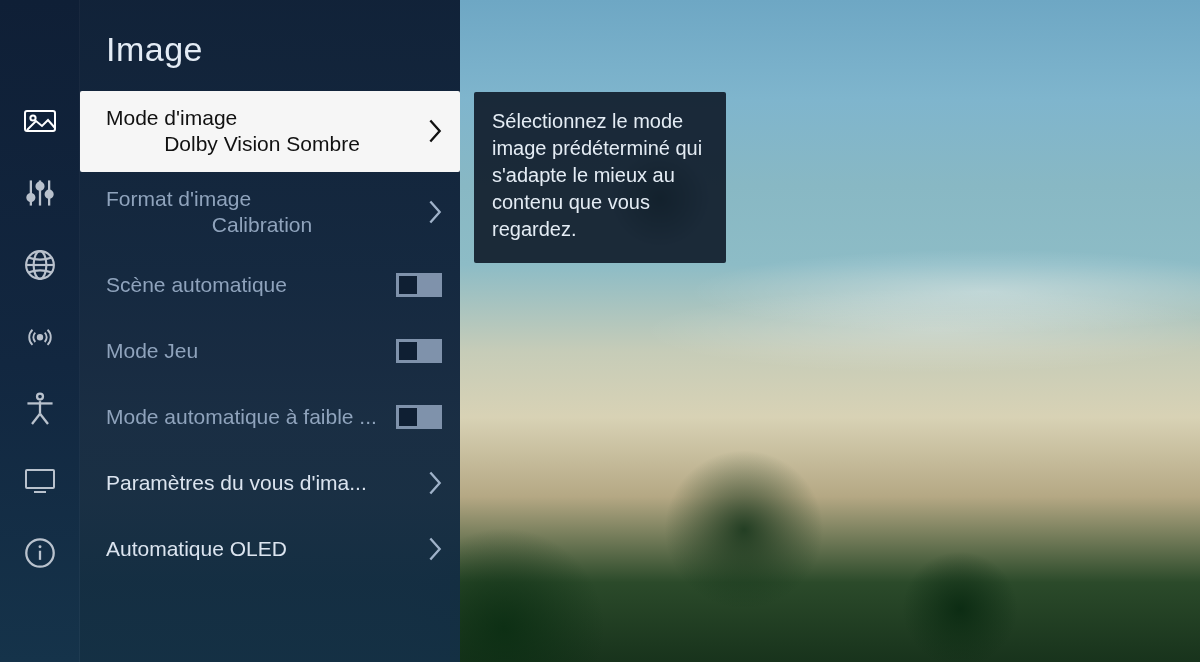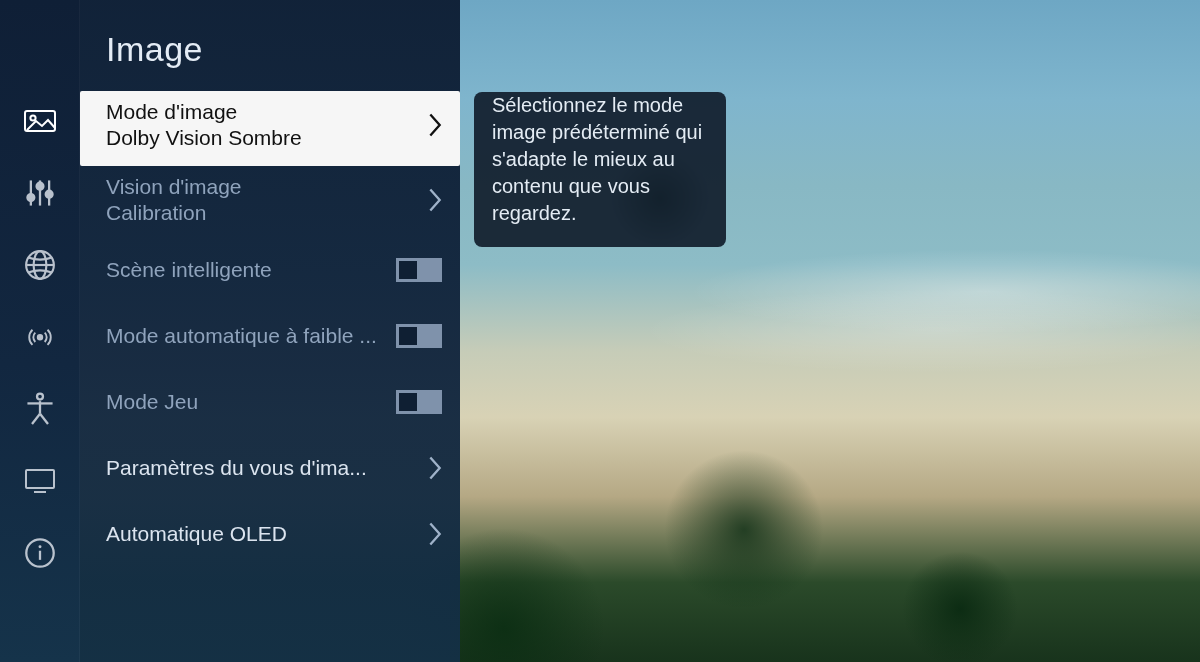--- a/index.html
+++ b/index.html
@@ -38,49 +38,49 @@
     position:absolute; left:80px; top:0; width:380px; height:100%;
     background: linear-gradient(180deg, rgba(14,30,52,0.97) 0%, rgba(17,37,61,0.96) 55%, rgba(20,48,70,0.95) 100%);
     color:#cdd6e1;
   }
   .panel h1 {
     font-size:34px; font-weight:400; color:#e4ecf5; padding:30px 0 22px 26px;
     letter-spacing:0.5px;
   }
   .item {
     display:flex; align-items:center; justify-content:space-between;
-    padding: 8px 18px 14px 26px; min-height:66px;
+    padding: 14px 18px 14px 26px; min-height:66px;
     font-size:21px; font-weight:400; line-height:1.25;
     color:#8fa3bc; cursor:pointer;
   }
   .item.bright { color:#dbe4ef; }
   .item .label-wrap { flex:1 1 auto; min-width:0; overflow:hidden; white-space:nowrap; text-overflow:ellipsis; }
   .item .label-wrap.two { white-space:normal; }
-  .item .sub { display:block; }
+  .item .sub { display:block;text-align:center; }
   .item.selected {
     background:#f6f6f6; color:#111; border-radius:2px;
   }
   .item.selected .sub { color:#111; }
   .chevron { width:14px; height:28px; flex:0 0 auto; margin-left:10px; }
   .chevron svg { width:100%; height:100%; }
   .item.selected .chevron { color:#111; }
   .item:not(.selected) .chevron { color:#9fb2c9; }
 
   .toggle {
     width:46px; height:24px; background:#7f92ab; position:relative; flex:0 0 auto; margin-left:10px;
   }
   .toggle .knob { position:absolute; top:3px; width:18px; height:18px; background:#0f1f33; }
   .toggle.off .knob { left:3px; }
 
   
   .tooltip {
     position:absolute; left:474px; top:92px; width:252px;
     background: rgba(11,22,36,0.88); color:#e4ecf4;
-    font-size:20px; line-height:1.35; padding:0 18px 20px 18px;
-    border-radius:8px;
+    font-size:20px; line-height:1.35; padding:16px 18px 20px 18px;
+    border-radius:2px;
   }
 </style>
 </head>
 <body>
 
 <div class="screen">
   <div class="bg-foliage"></div>
 
   <div class="rail">
     <div class="sep"></div>
@@ -154,51 +154,51 @@
       </div>
       <span class="chevron">
         <svg viewBox="0 0 12 24" fill="none" stroke="currentColor" stroke-width="2">
             <path d="M2 3 L10 12 L2 21"></path>
           </svg>
       </span>
     </div>
 
     <div class="item">
       <div class="label-wrap two">
-        <span>Vision d'image</span>
+        <span>Format d'image</span>
         <span class="sub">Calibration</span>
       </div>
       <span class="chevron">
         <svg viewBox="0 0 12 24" fill="none" stroke="currentColor" stroke-width="2">
             <path d="M2 3 L10 12 L2 21"></path>
           </svg>
       </span>
     </div>
 
     <div class="item">
-      <div class="label-wrap">Scène intelligente</div>
+      <div class="label-wrap">Scène automatique</div>
+      <div class="toggle off">
+          <div class="knob"></div>
+        </div>
+    </div>
+
+    <div class="item">
+      <div class="label-wrap">Mode Jeu</div>
       <div class="toggle off">
           <div class="knob"></div>
         </div>
     </div>
 
     <div class="item">
       <div class="label-wrap">Mode automatique à faible ...</div>
       <div class="toggle off">
           <div class="knob"></div>
         </div>
     </div>
 
-    <div class="item">
-      <div class="label-wrap">Mode Jeu</div>
-      <div class="toggle off">
-          <div class="knob"></div>
-        </div>
-    </div>
-
     <div class="item bright">
       <div class="label-wrap">Paramètres du vous d'ima...</div>
       <span class="chevron">
         <svg viewBox="0 0 12 24" fill="none" stroke="currentColor" stroke-width="2">
             <path d="M2 3 L10 12 L2 21"></path>
           </svg>
       </span>
     </div>
 
     <div class="item bright">

